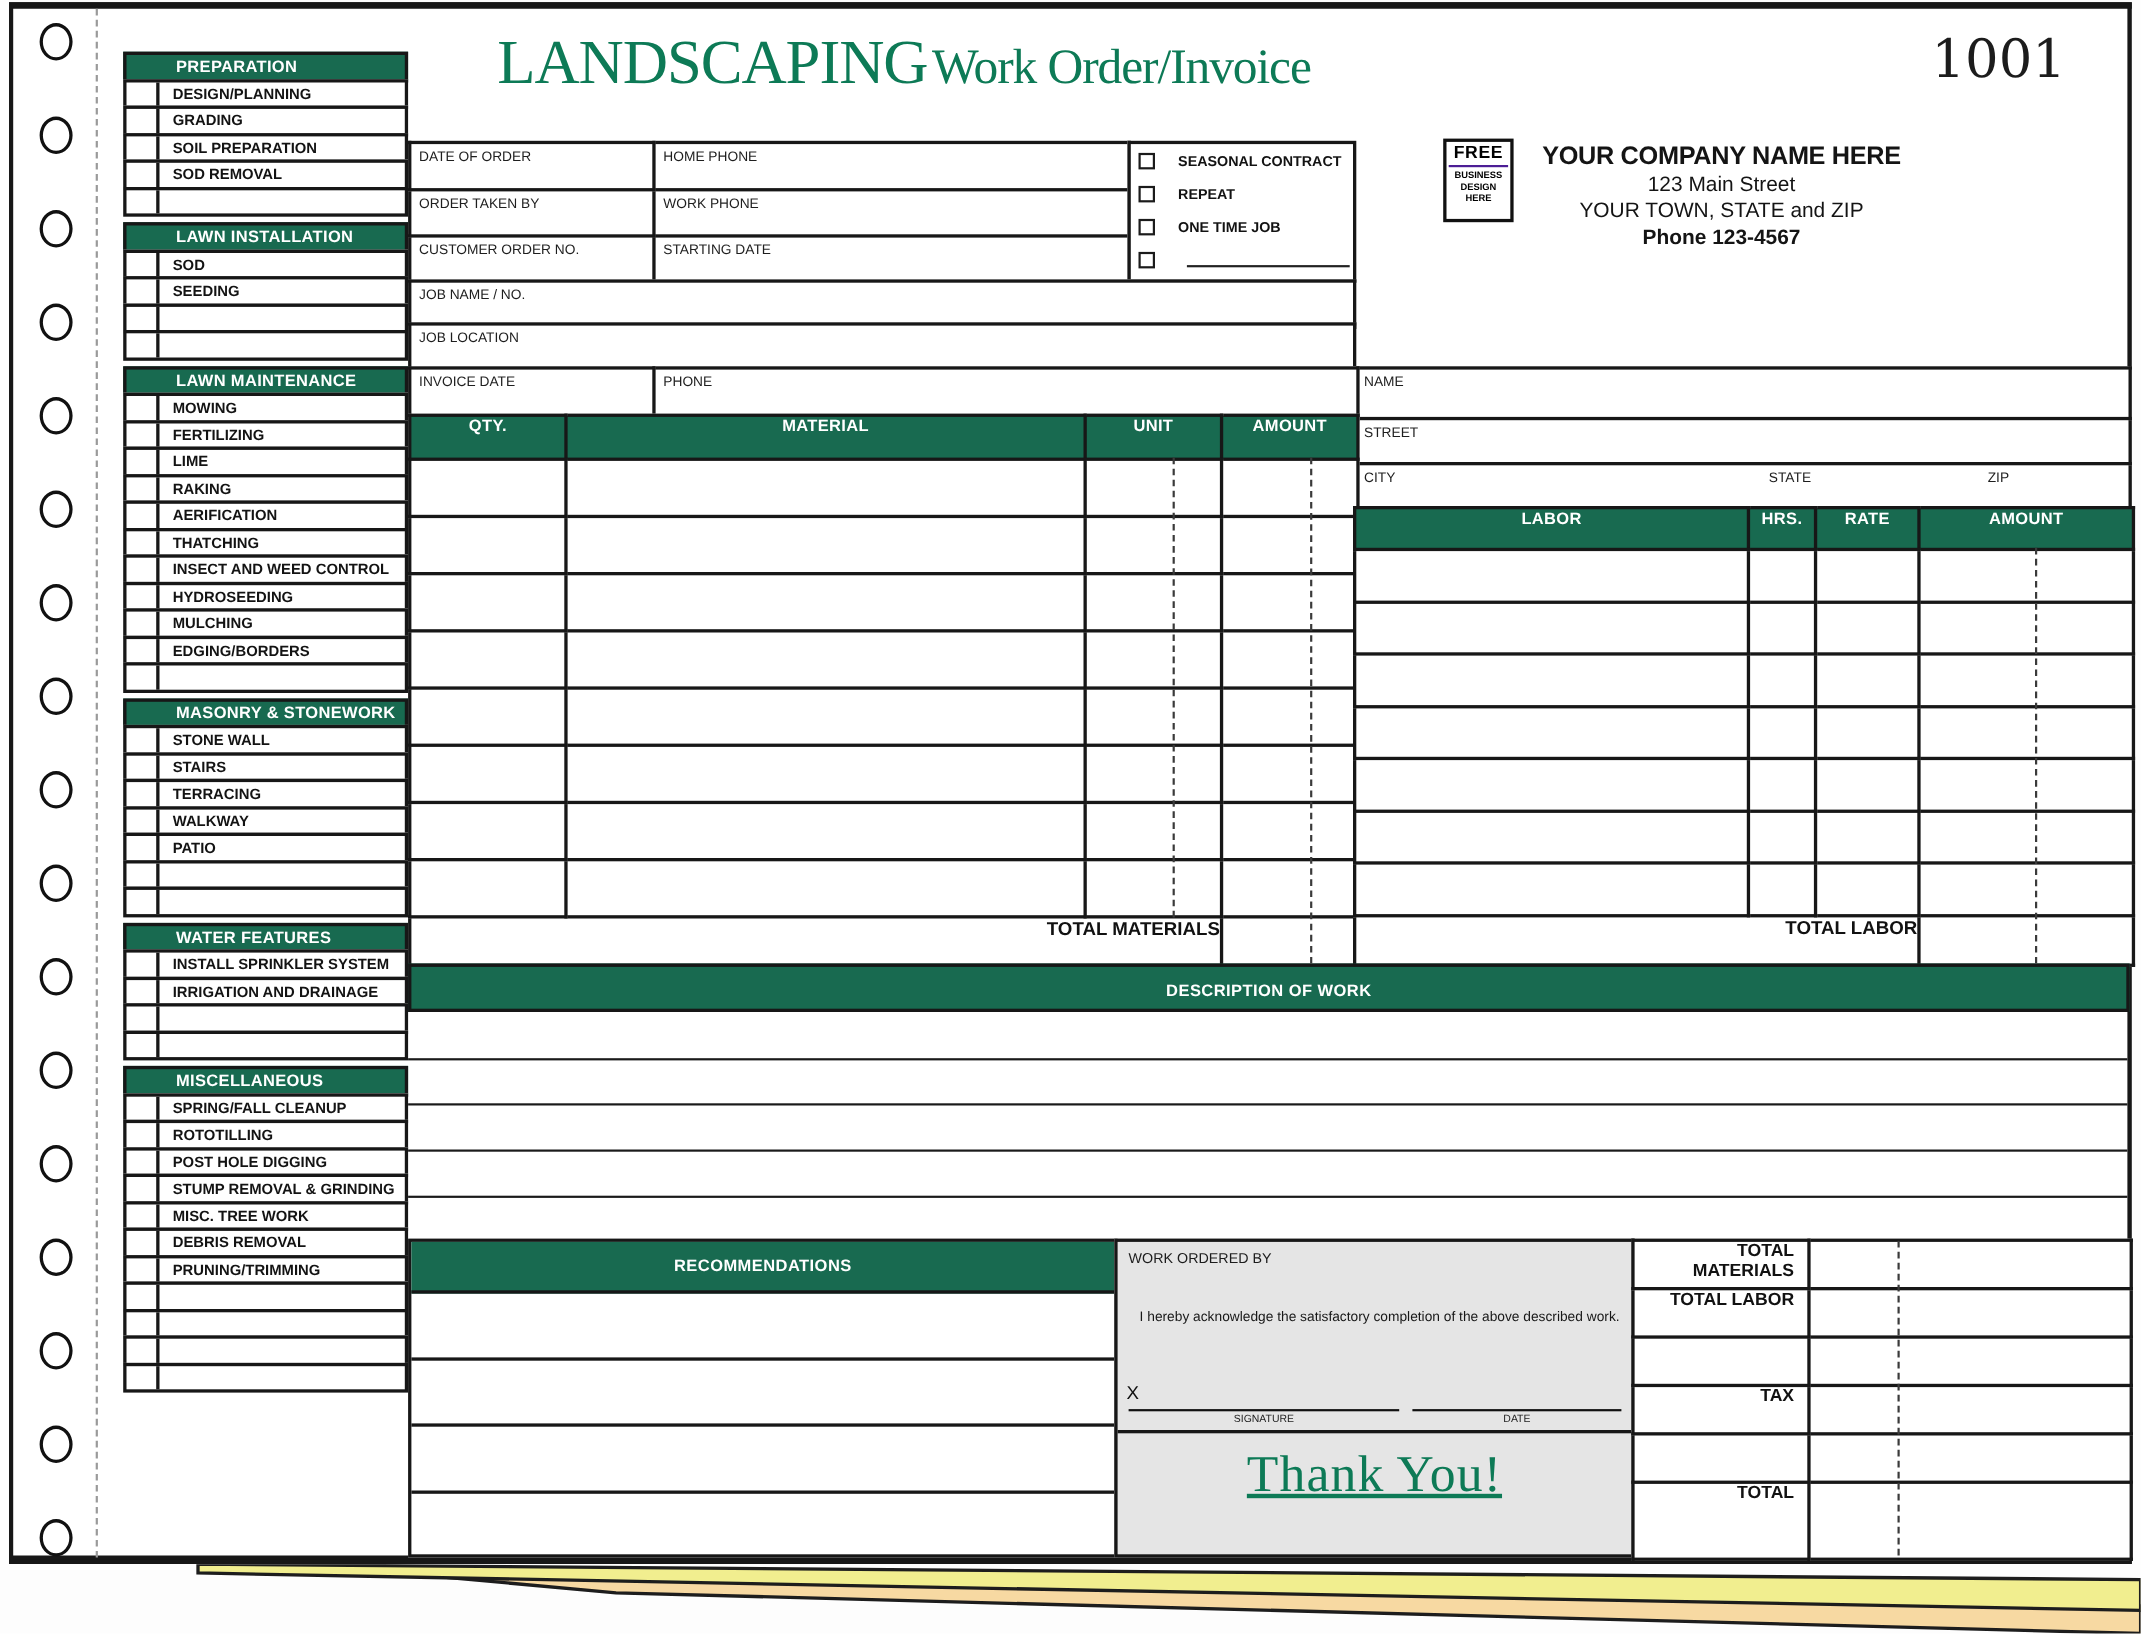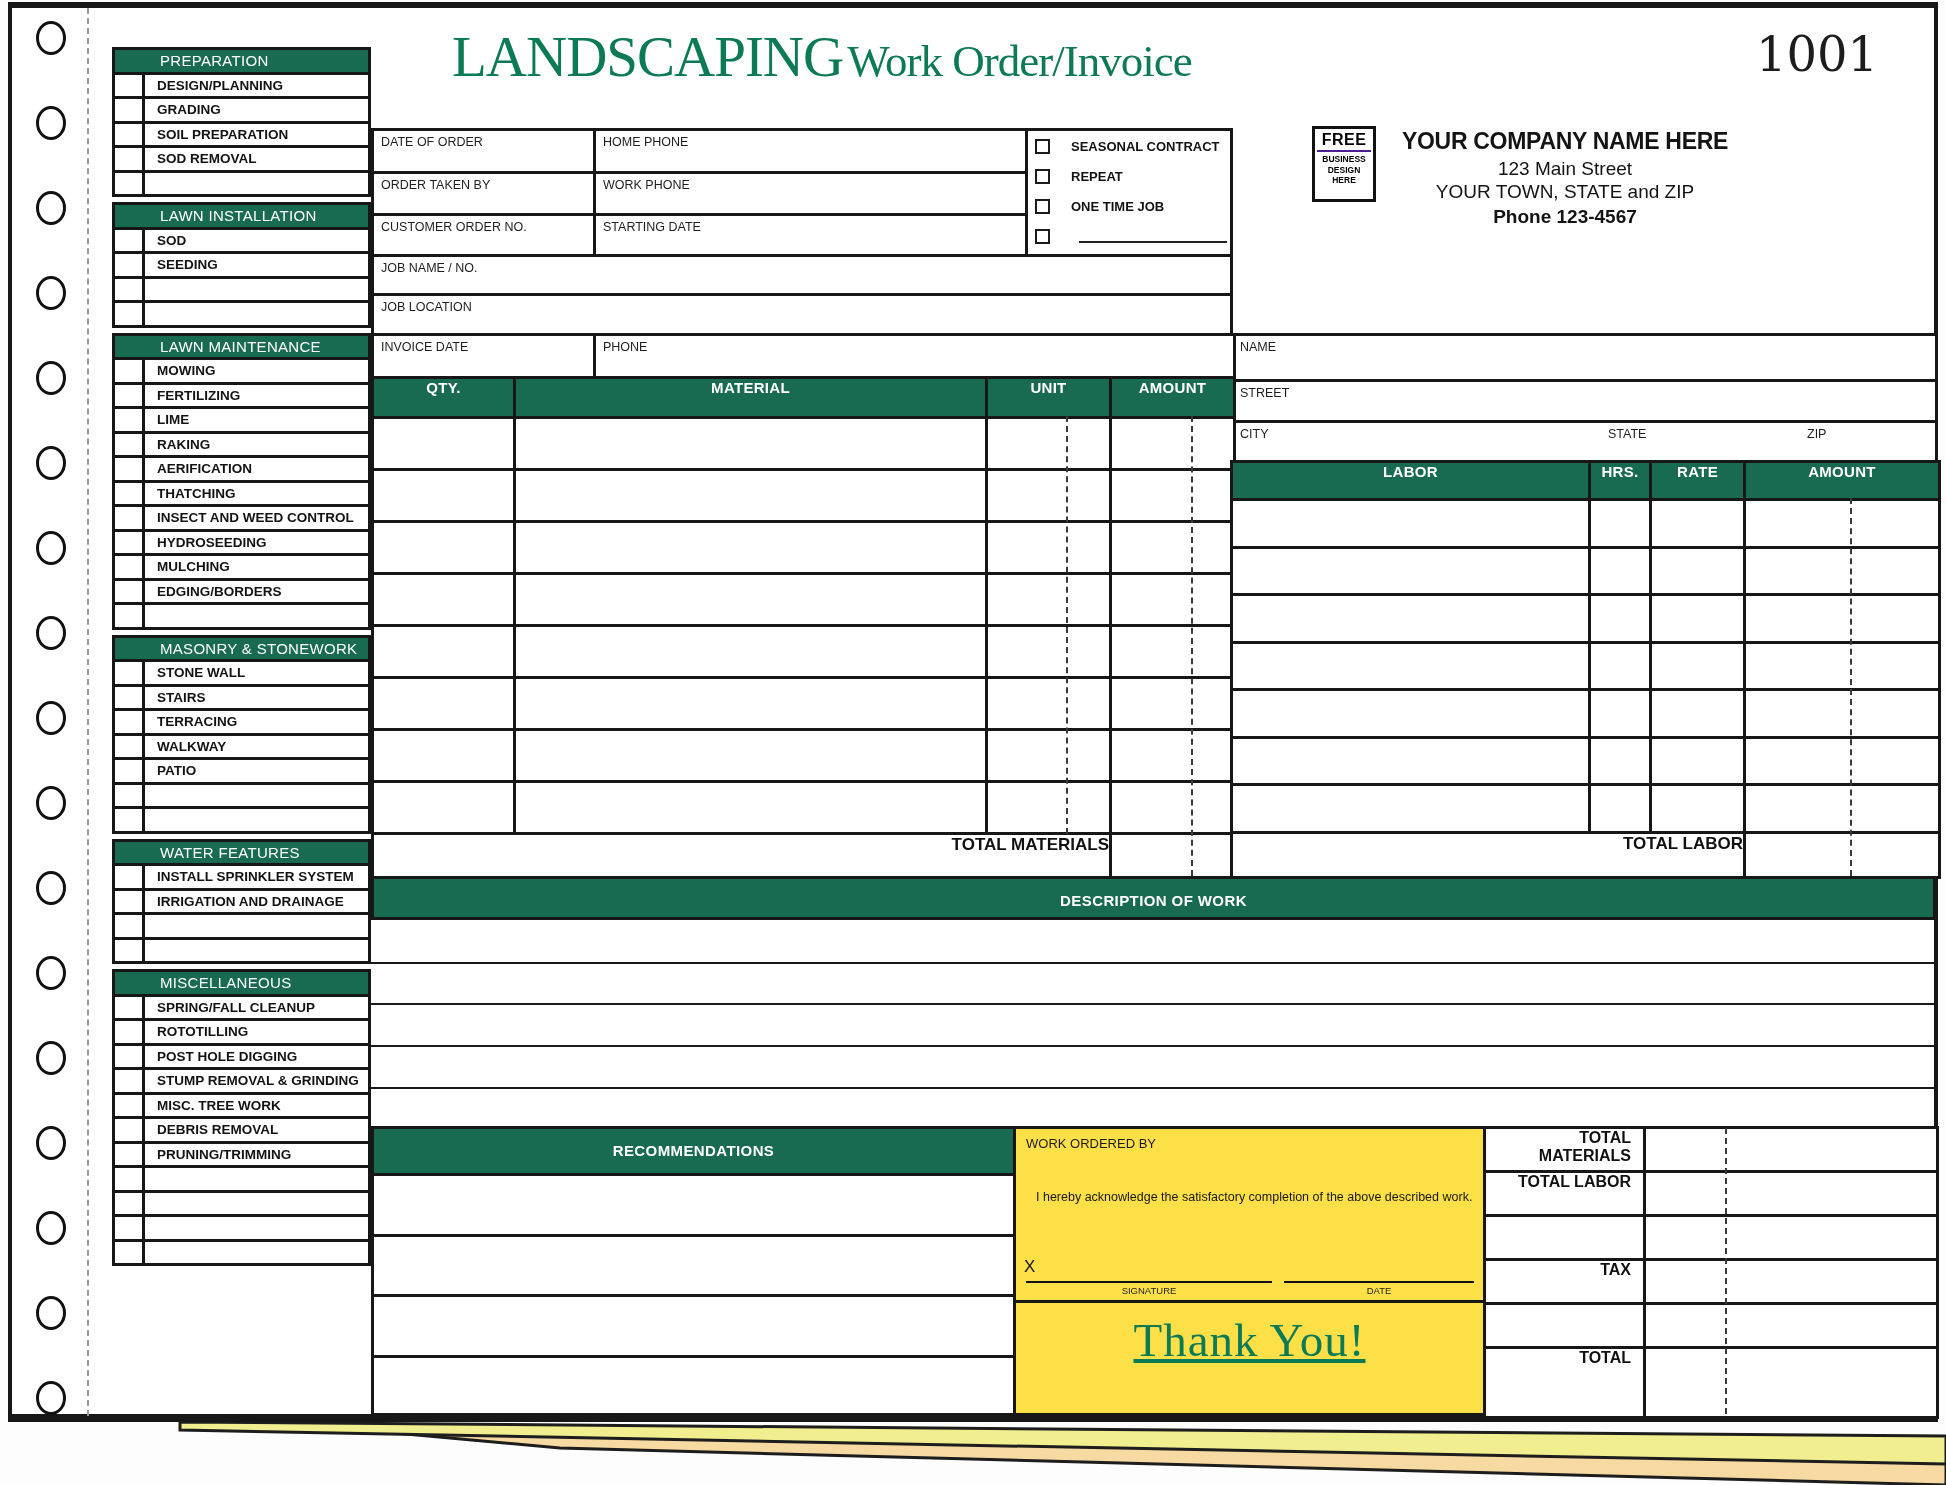--- a/index.html
+++ b/index.html
@@ -20,21 +20,21 @@
   }
   .origin{position:absolute;left:-8px;top:-2px;width:1946px;height:1485px;}
   
   .hole{position:absolute;left:36px;width:30px;height:34px;border:3px solid #111;border-radius:50%;background:#fff;box-sizing:border-box;}
   .perf{position:absolute;left:87px;top:8px;height:1408px;border-left:2px dashed #9a9a9a;}
   
   .sidebar{position:absolute;left:112px;top:42px;width:259px;}
   .sb-row{display:flex;height:27.5px;box-sizing:border-box;border:3px solid var(--ink);margin-top:-3px;background:#fff;}
   .sb-row:first-child{margin-top:0;}
   .sb-row.header{margin-top:5px;background:var(--green);}
-  .sb-row.header .sb-label{color:#fff;font-weight:400;padding-left:45px;font-size:15px;letter-spacing:.3px;}
+  .sb-row.header .sb-label{color:#fff;font-weight:700;padding-left:45px;font-size:15px;letter-spacing:.3px;}
   .sb-check{width:30px;border-right:3px solid var(--ink);box-sizing:border-box;}
   .sb-label{flex:1;font:700 13.5px/21px "Liberation Sans",sans-serif;padding-left:12px;color:#131313;white-space:nowrap;}
   
   .title{position:absolute;left:452px;top:24px;white-space:nowrap;color:var(--title-green);font-family:"Liberation Serif",serif;}
   .title .t1{font-size:57px;font-weight:500;letter-spacing:-1px;}
   .title .t2{font-size:45px;font-weight:500;letter-spacing:-1px;}
   .formnum{position:absolute;left:1752px;top:26px;width:130px;font:400 48px "DejaVu Serif",serif;color:#1c1c1c;text-align:center;}
   
   .badge{position:absolute;left:1312px;top:126px;width:64px;height:76px;border:3px solid #111;box-sizing:border-box;text-align:center;background:#fff;}
   .badge .b1{font:900 16px/20px "Liberation Sans",sans-serif;border-bottom:2px solid #4c1d95;margin:1px 2px 2px 2px;letter-spacing:.5px;}
@@ -65,21 +65,21 @@
   
   .descband{position:absolute;left:371px;top:876px;width:1565px;height:44px;background:var(--green);color:#fff;
     font:700 15px/44px "Liberation Sans",sans-serif;text-align:center;letter-spacing:.4px;box-sizing:border-box;border:3px solid var(--ink);}
   .dline{position:absolute;left:371px;width:1563px;border-top:2.5px solid #1a1a1a;}
   
   .recblock{position:absolute;left:371px;top:1126px;width:645px;height:290px;border:3px solid var(--ink);box-sizing:border-box;background:#fff;}
   .recband{height:44px;background:var(--green);color:#fff;font:700 15px/44px "Liberation Sans",sans-serif;text-align:center;letter-spacing:.4px;border-bottom:3px solid var(--ink);}
   .rec-row{height:57.5px;border-bottom:3px solid var(--ink);}
   .rec-row:last-child{border-bottom:none;}
   
-  .workblock{position:absolute;left:1013px;top:1126px;width:473px;height:290px;border:3px solid var(--ink);box-sizing:border-box;background:#fde047;}
+  .workblock{position:absolute;left:1013px;top:1126px;width:473px;height:290px;border:3px solid var(--ink);box-sizing:border-box;background:#e5e5e5;}
   .wo-label{position:absolute;left:10px;top:7px;font:400 13px "Liberation Sans",sans-serif;color:#1c1c1c;}
   .wo-ack{position:absolute;left:10px;top:60px;width:452px;font:400 12.5px/16px "Liberation Sans",sans-serif;color:#181818;margin-left:10px;}
   .wo-x{position:absolute;left:8px;top:128px;font:400 17px "Liberation Sans",sans-serif;color:#111;}
   .sigline1{position:absolute;left:10px;top:125px;width:246px;border-bottom:2.5px solid #111;height:27px;}
   .sigline2{position:absolute;left:268px;top:125px;width:190px;border-bottom:2.5px solid #111;height:27px;}
   .sigcap1{position:absolute;left:10px;top:156px;width:246px;text-align:center;font:400 9.5px "Liberation Sans",sans-serif;color:#222;}
   .sigcap2{position:absolute;left:268px;top:156px;width:190px;text-align:center;font:400 9.5px "Liberation Sans",sans-serif;color:#222;}
   .wo-div{position:absolute;left:0;top:171px;width:100%;border-top:3px solid var(--ink);}
   .thanks{position:absolute;left:0;top:182px;width:100%;text-align:center;
     font:400 47px/58px "Liberation Serif",serif;color:var(--title-green);letter-spacing:1px;text-decoration:underline;}

